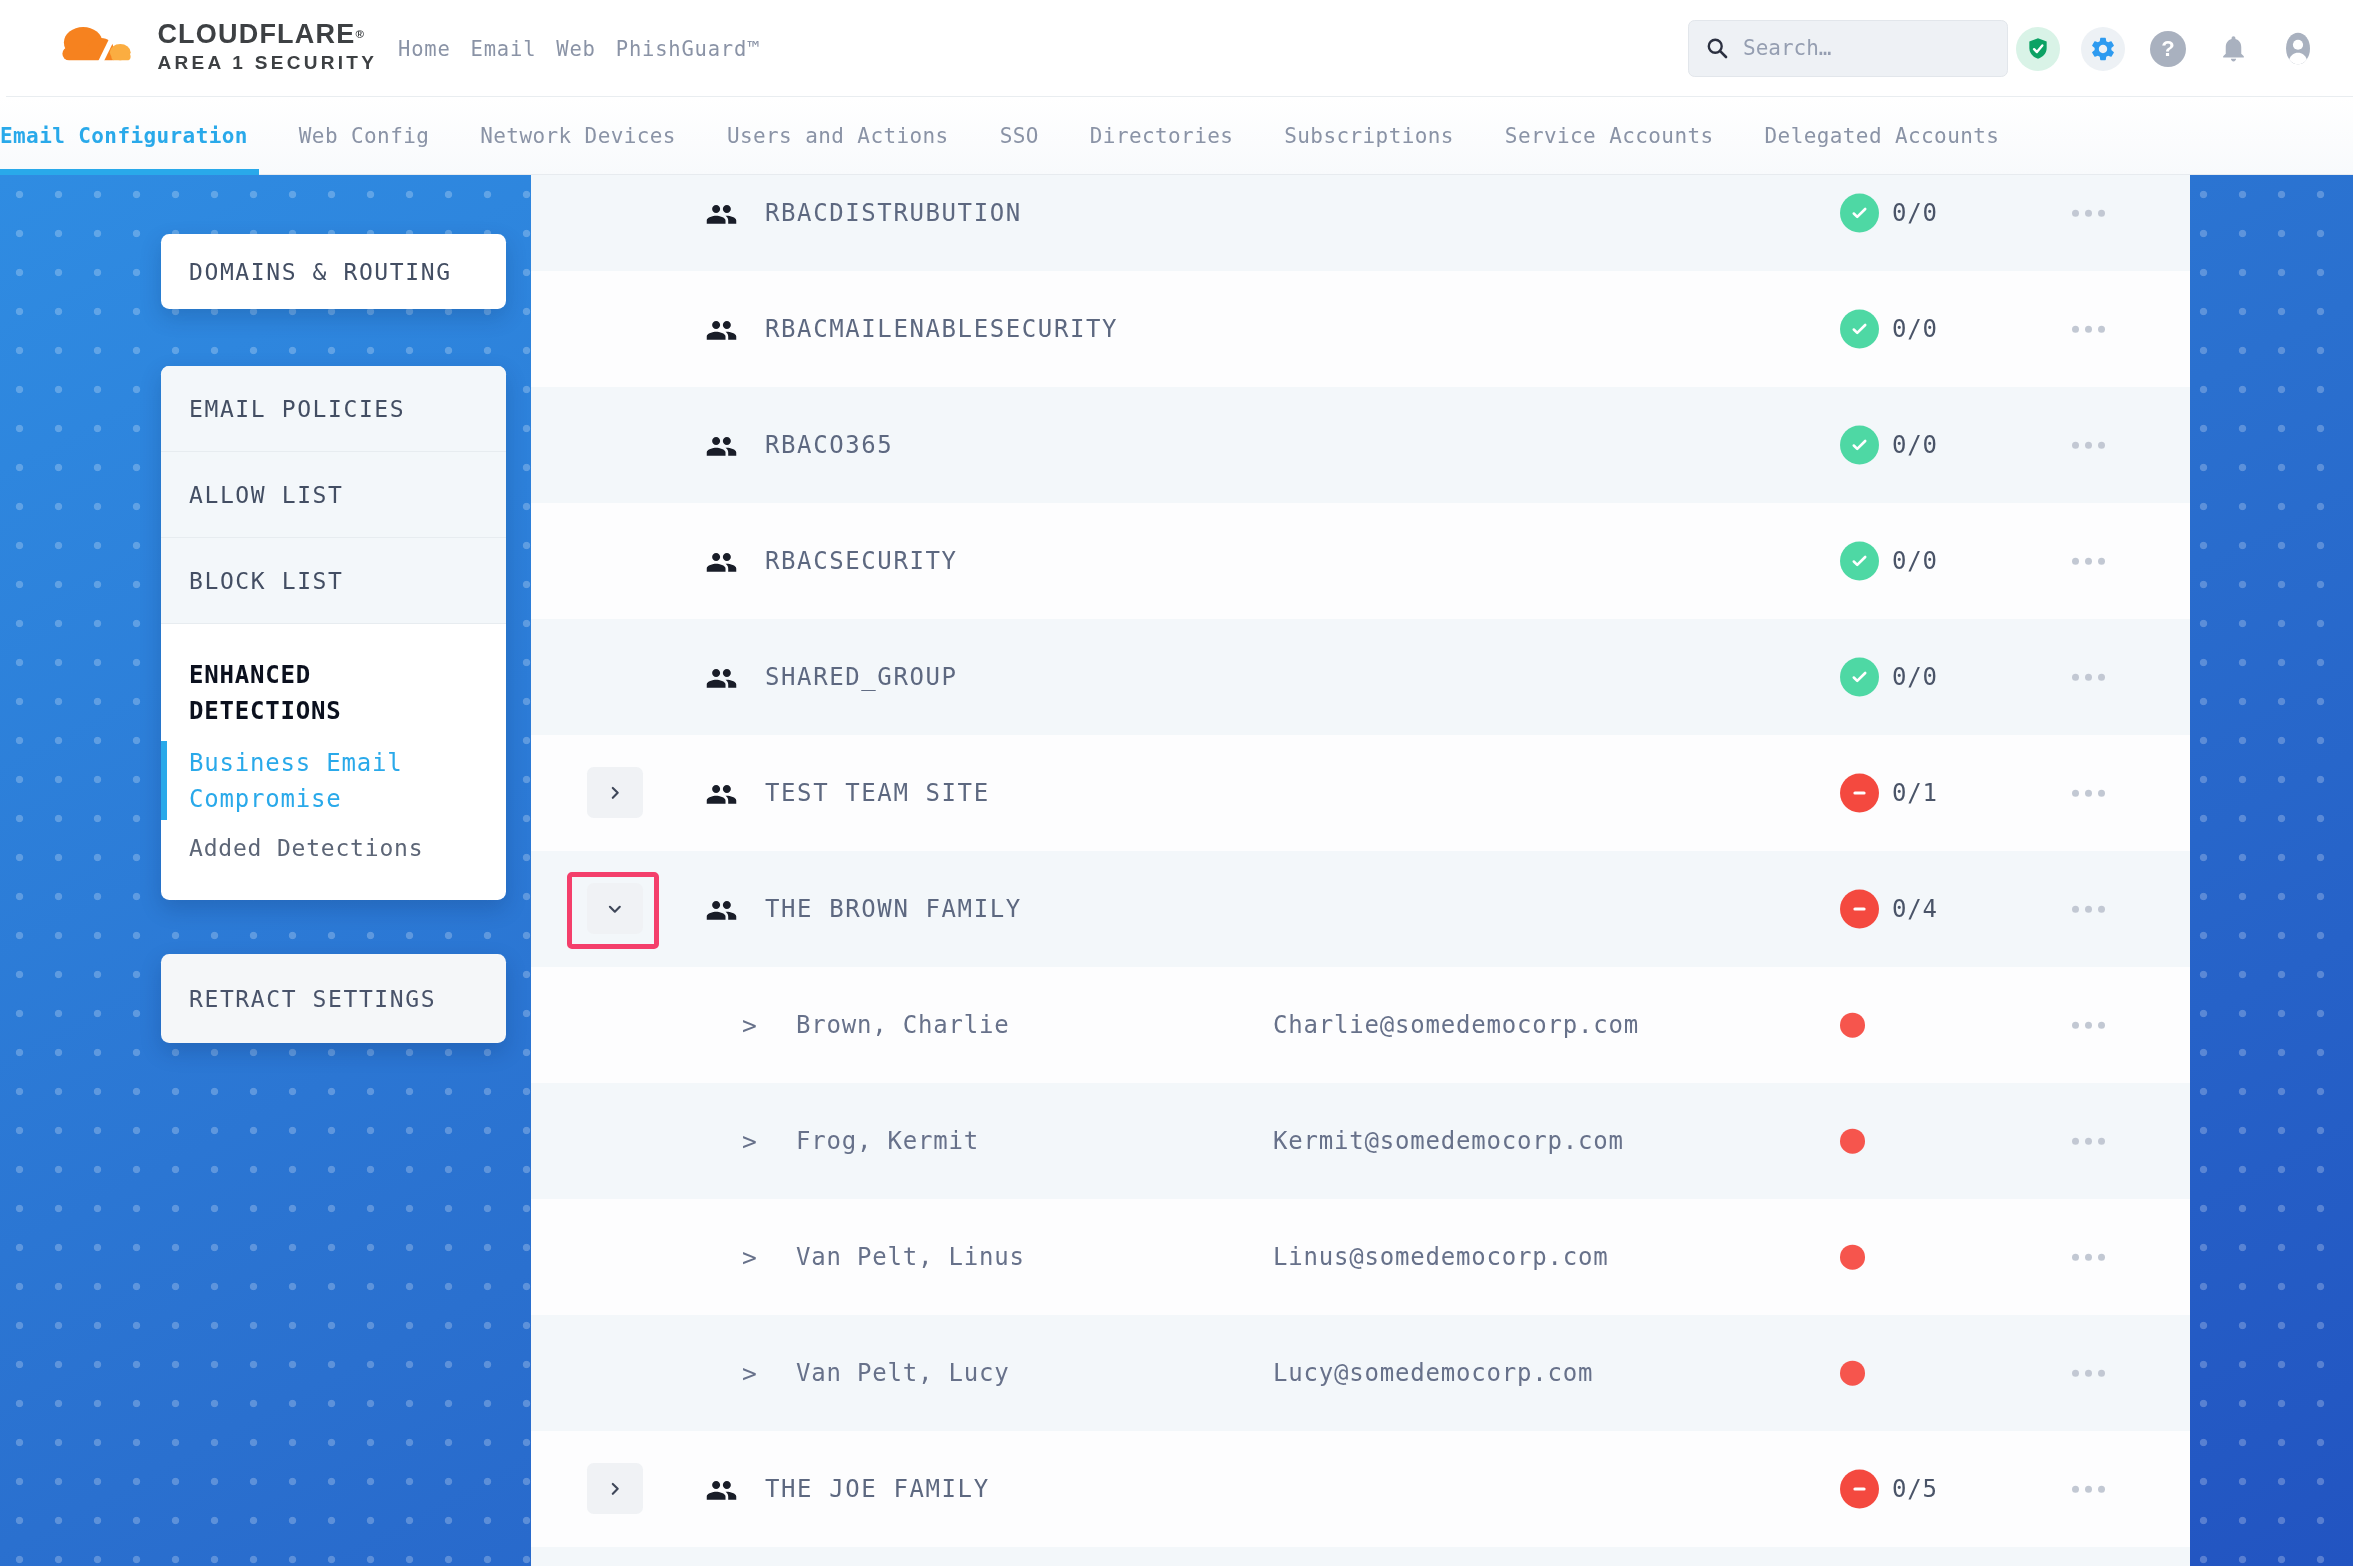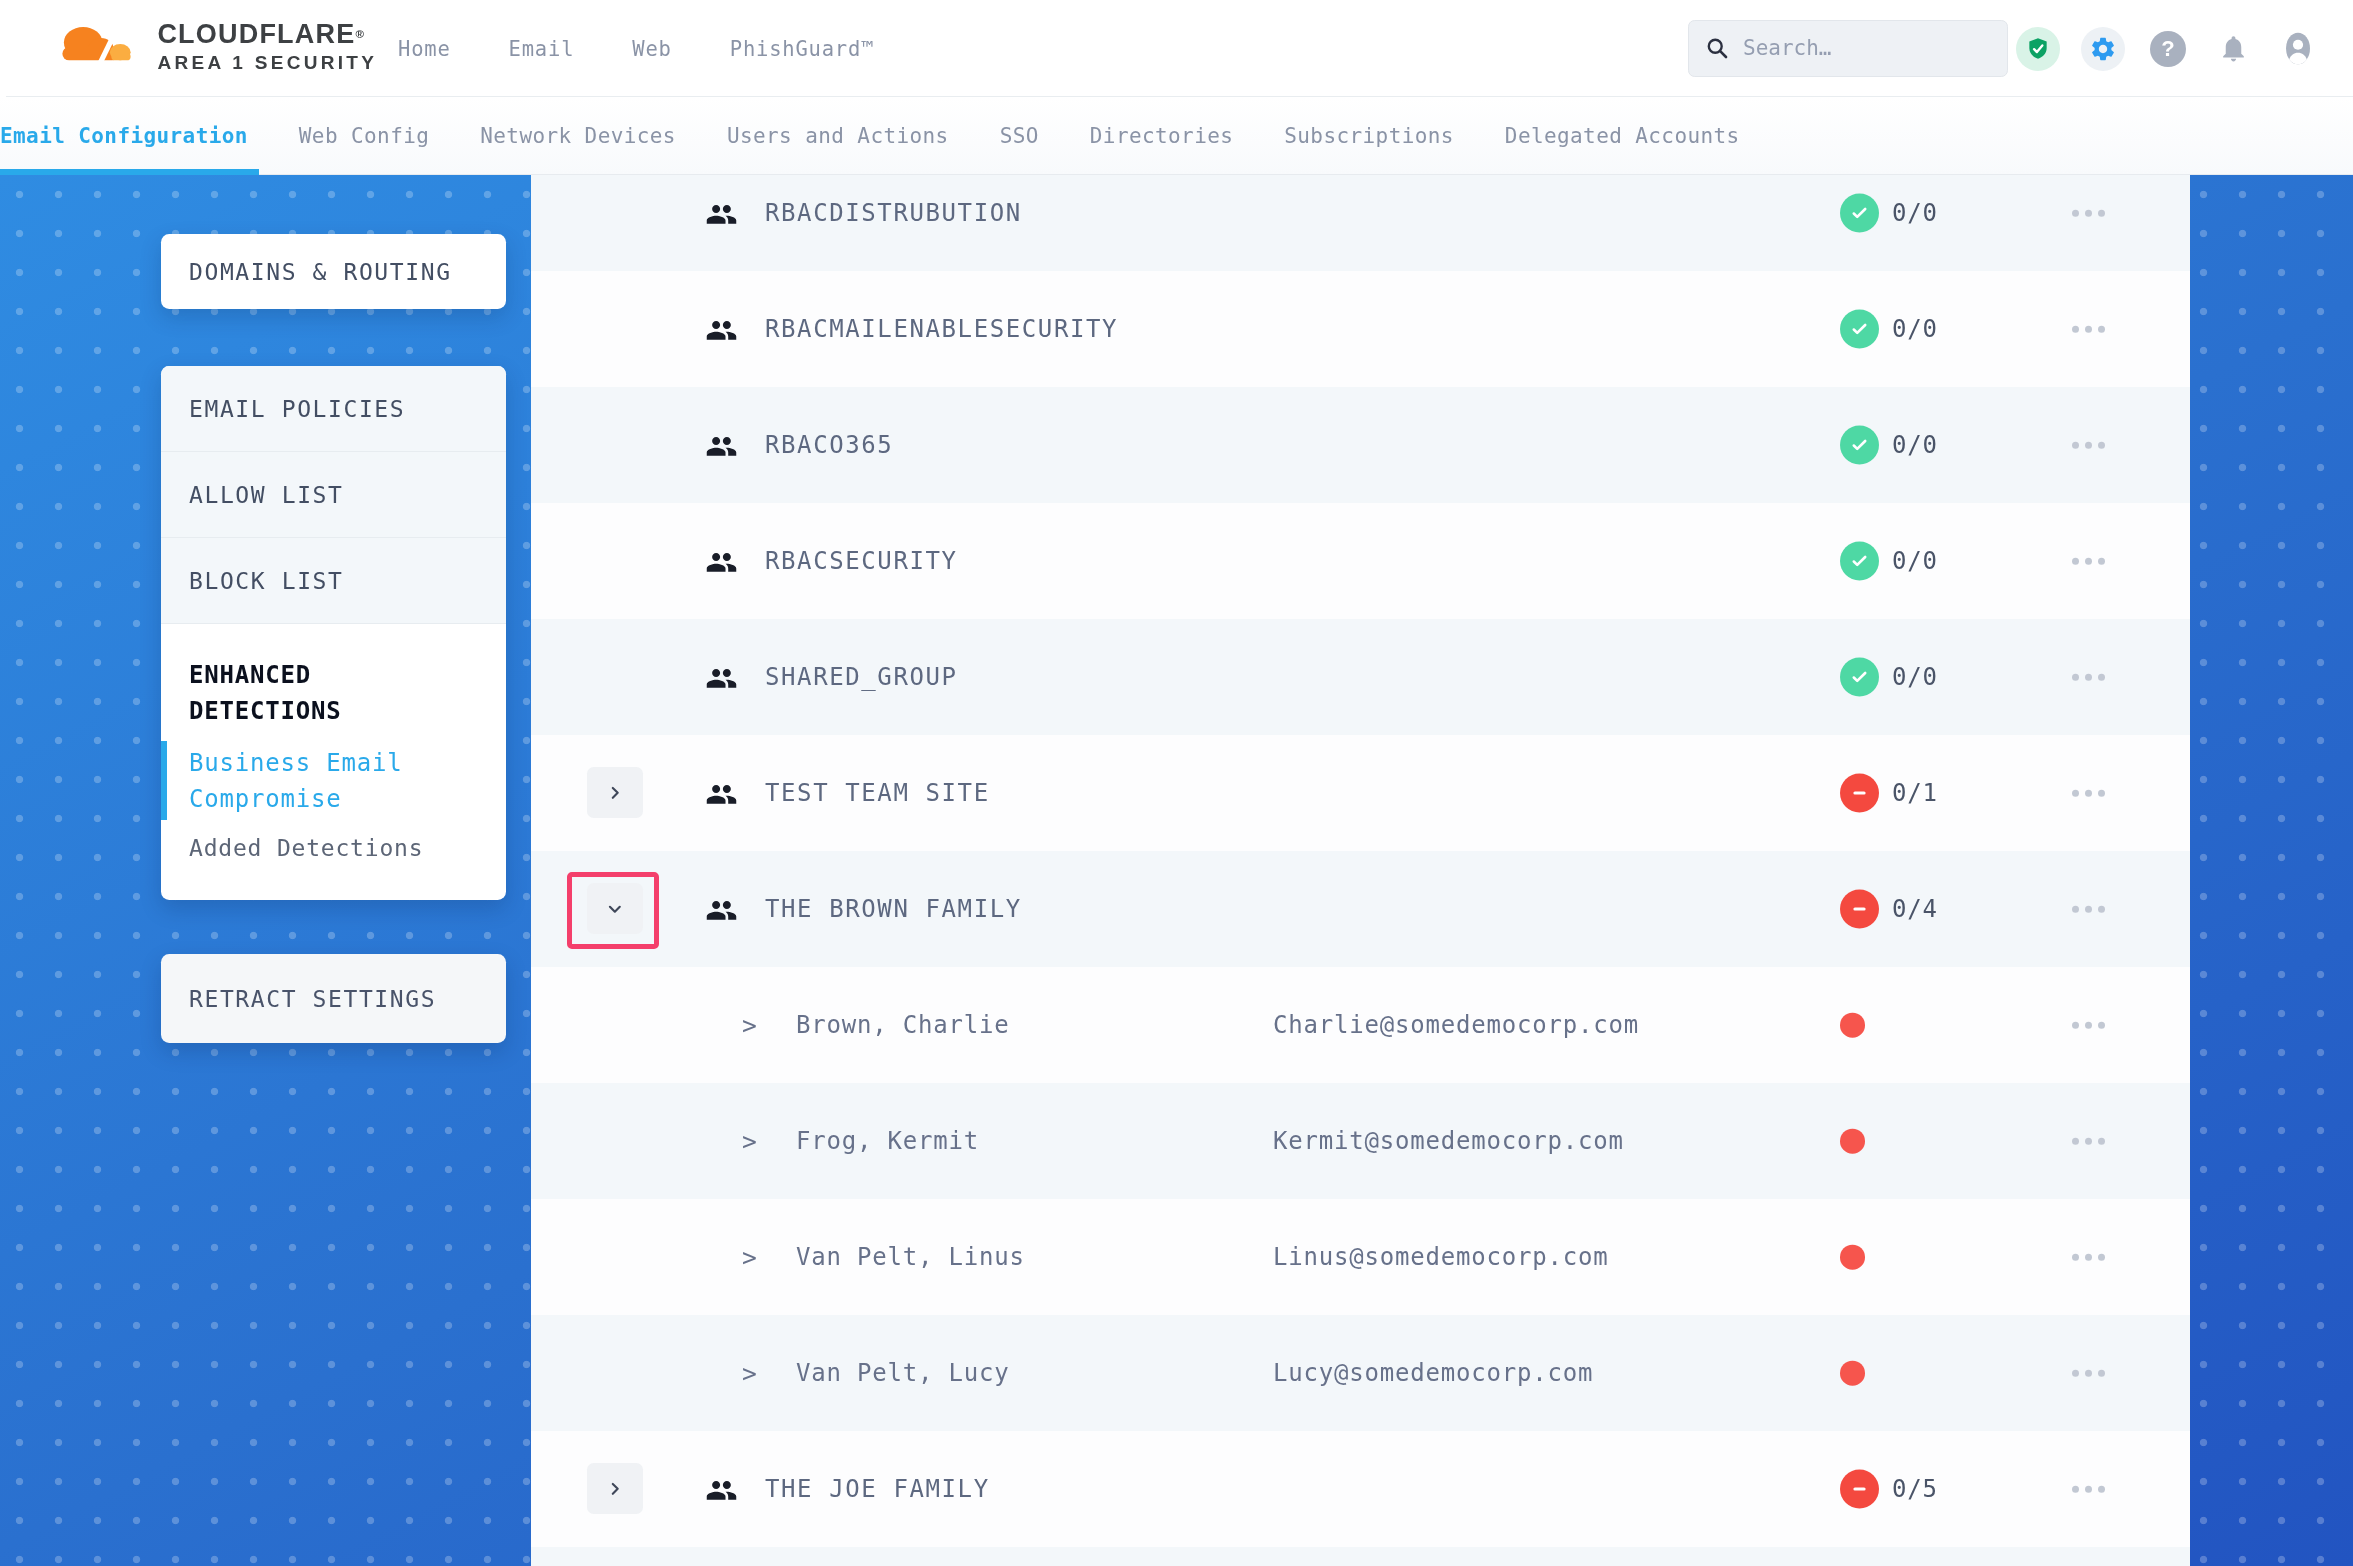--- a/index.html
+++ b/index.html
@@ -10,21 +10,21 @@
   
   .header{position:absolute;top:0;left:6px;width:100%;height:97px;background:#fff;
           border-bottom:1.6px solid #e9edf0;z-index:6}
   .logo{position:absolute;left:46px;top:14.8px;display:flex;align-items:center;gap:16.4px}
   .logo-mark{width:89px;height:64px}
   .logo-l1{font-family:"Liberation Sans",sans-serif;font-weight:bold;font-size:27px;
            color:#3d4043;letter-spacing:1.2px;line-height:29.5px}
   .logo-reg{font-size:11.5px;vertical-align:top;color:#3d4043}
   .logo-l2{font-family:"Liberation Sans",sans-serif;font-weight:bold;font-size:19px;
            color:#3d4043;letter-spacing:3.3px;margin-top:2.5px}
-  .nav{position:absolute;left:392px;top:0;height:97px;display:flex;align-items:center;gap:58px}
+  .nav{position:absolute;left:392px;top:0;height:97px;display:flex;align-items:center;gap:20px}
   .nav-link{color:#8a93a6;font-size:20.5px;letter-spacing:0.8px;cursor:pointer;text-decoration:none}
   .search{position:absolute;left:1682px;top:19.7px;width:320px;height:57px;background:#eef1f5;
           border:0.8px solid #e2e6eb;border-radius:6.6px;display:flex;align-items:center;
           padding:0 16.4px;gap:13px}
   .search svg{flex:0 0 auto}
   .search input{border:none;background:transparent;outline:none;width:100%;
                 font-family:inherit;font-size:21px;color:#3d4560}
   .search input::placeholder{color:#959eb1}
   .hicons{position:absolute;left:2010px;top:0;height:97px;display:flex;align-items:center;gap:21px}
   .hbtn{width:44px;height:44px;border-radius:50%;border:none;background:transparent;
@@ -178,20 +178,21 @@
   </div>
 
   <div class="tabbar">
     <div class="tab active">Email Configuration</div>
     <div class="tab">Web Config</div>
     <div class="tab">Network Devices</div>
     <div class="tab">Users and Actions</div>
     <div class="tab">SSO</div>
     <div class="tab">Directories</div>
     <div class="tab">Subscriptions</div>
+    <div class="tab">Service Accounts</div>
     <div class="tab">Delegated Accounts</div>
   </div>
 
   <div class="main">
 
     <div class="card card1">
       <span>DOMAINS &amp; ROUTING</span>
     </div>
 
     <div class="card card2">

